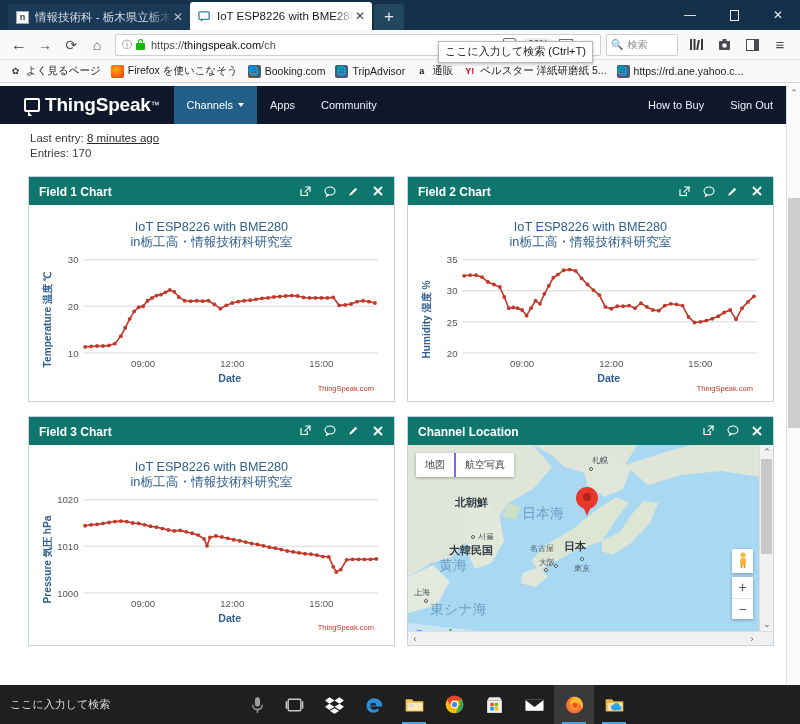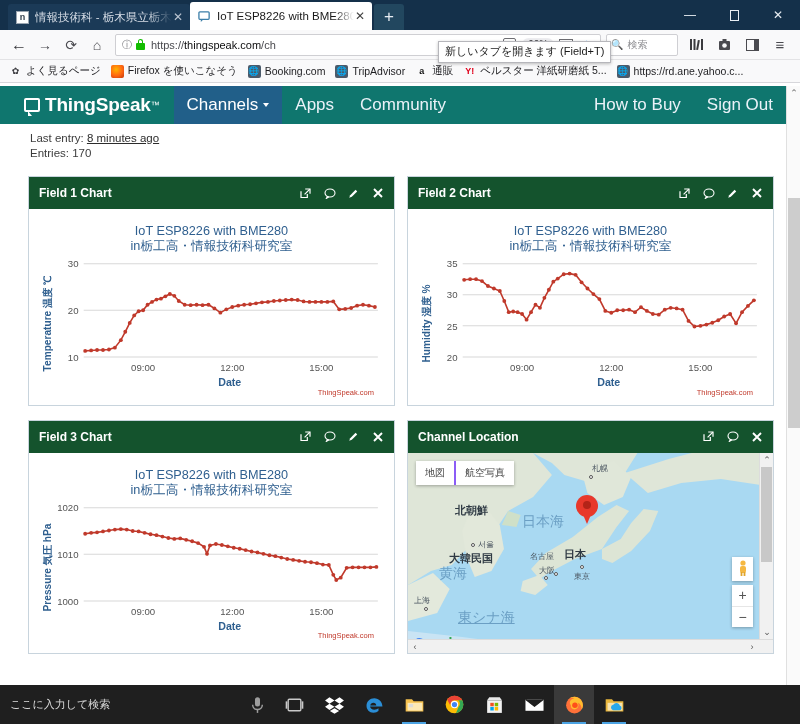--- a/index.html
+++ b/index.html
@@ -100,49 +100,49 @@
             display:flex; align-items:center; justify-content:center; font-size:9px;
             color:#fff; flex:0 0 13px; }
   .bi-gear { color:#3a3a3e !important; font-size:12px; background:none; }
   .bi-fox  { background:radial-gradient(circle at 40% 35%,#ffb400 0%,#ff6611 55%,#c1380a 100%); }
   .bi-globe{ background:#4b5b6b; border-radius:50%; }
   .bi-amz  { background:none; color:#111 !important; font-weight:bold; font-size:12px; }
   .bi-y    { background:none; color:#e0011b !important; font-weight:bold; font-size:11px; }
 
   
   .page { position:absolute; left:0; top:86px; width:800px; height:599px; background:#fff; overflow:hidden; }
-  .tsnav { height:38px; background:#0f766e; display:flex; align-items:center; padding-left:24px; }
+  .tsnav { height:38px; background:#0f172a; display:flex; align-items:center; padding-left:24px; }
   .tslogo { display:flex; align-items:center; color:#fff; font-size:19px; font-weight:bold;
             letter-spacing:-.2px; margin-right:14px; }
   .tslogo .bubble {
     width:16px; height:14px; border:2.2px solid #fff; border-radius:2px; margin-right:5px;
     position:relative;
   }
   .tslogo .bubble:after {
     content:""; position:absolute; left:2px; bottom:-6px; border-left:4px solid #fff;
     border-top:5px solid transparent; border-bottom:0;
   }
   .tslogo sup { font-size:9px; vertical-align:super; font-weight:normal; }
-  .tsitem { color:#eaf2f8; font-size:17px; padding:0 13px; height:38px; display:flex;
+  .tsitem { color:#eaf2f8; font-size:11px; padding:0 13px; height:38px; display:flex;
             align-items:center; }
   .tsitem.on { background:#215f89; color:#ffffff; }
   .caret { display:inline-block; margin-left:5px; border-left:3.5px solid transparent;
            border-right:3.5px solid transparent; border-top:4px solid currentColor; }
   .tsright { margin-left:auto; display:flex; align-items:center; padding-right:14px; }
 
   .entryinfo { padding:8px 0 0 30px; font-size:11.5px; color:#3c3c3c; }
   .entryinfo .row { margin-bottom:3px; }
   .entryinfo a { color:#2c2c2c; text-decoration:underline; }
 
   .grid { padding:14px 26px 0 28px; display:grid; grid-template-columns:1fr 1fr; gap:14px 12px; }
 
   .panel { border:1px solid #c8d4dd; background:#fff; }
   .phead {
-    height:28px; background:#14532d; display:flex; align-items:center;
-    padding:16px 10px; color:#fff;
+    height:28px; background:#0f766e; display:flex; 
+    padding:8px 10px; color:#fff;
   }
   .ptitle { font-size:12px; font-weight:bold; }
   .pacts { margin-left:auto; display:flex; align-items:center; gap:11px; }
   .pact { width:13px; height:13px; display:flex; align-items:center; justify-content:center;
           color:#fff; font-size:12px; line-height:1; }
   .pbody { background:#fff; padding:10px 8px 8px; }
 
   .chart { width:100%; display:block; }
   .watermark { text-align:right; font-size:7.5px; color:#c0392b; padding-right:12px;
                margin-top:-10px; }
@@ -289,21 +289,21 @@
       </div>
       <div class="navicon">
         <svg width="13" height="12" viewBox="0 0 13 12">
             <rect x="0.5" y="0.5" width="12" height="11" fill="none" stroke="#4a4a4f"></rect>
             <rect x="8" y="1" width="4" height="10" fill="#4a4a4f"></rect>
           </svg>
       </div>
       <div class="navicon" style="font-size:15px;">≡</div>
     </div>
 
-    <div class="tooltip">新しいタブを開きます (Field+T)</div>
+    <div class="tooltip">ここに入力して検索 (Ctrl+T)</div>
   </div>
 
   <div class="bookmarks">
     <div class="bm">
         <span class="bi bi-gear">✿</span>
         <span>よく見るページ</span>
       </div>
     <div class="bm">
         <span class="bi bi-fox"></span>
         <span>Firefox を使いこなそう</span>
@@ -757,21 +757,21 @@
           <div class="mlabel sea" style="left:31px;top:112px;">黄海</div>
           <div class="mlabel" style="left:122px;top:98px;">名古屋</div>
           <div class="mdot" style="left:146px;top:119px;"></div>
           <div class="mlabel big" style="left:156px;top:94px;">日本</div>
           <div class="mdot" style="left:172px;top:112px;"></div>
           <div class="mlabel" style="left:166px;top:118px;">東京</div>
           <div class="mdot" style="left:136px;top:123px;"></div>
           <div class="mlabel" style="left:131px;top:112px;">大阪</div>
           <div class="mlabel" style="left:6px;top:142px;">上海</div>
           <div class="mdot" style="left:16px;top:154px;"></div>
-          <div class="mlabel sea" style="left:50px;top:156px;text-decoration:underline;">東シナ海</div>
+          <div class="mlabel sea" style="left:22px;top:156px;">東シナ海</div>
 
           <div class="maptypes">
             <div class="maptype">地図</div>
             <div class="maptype">航空写真</div>
           </div>
 
           <div class="pegman">
             <svg width="12" height="17" viewBox="0 0 12 17">
                 <circle cx="6" cy="3" r="2.6" fill="#f5b841"></circle>
                 <rect x="3" y="6" width="6" height="7" rx="2" fill="#f5b841"></rect>

